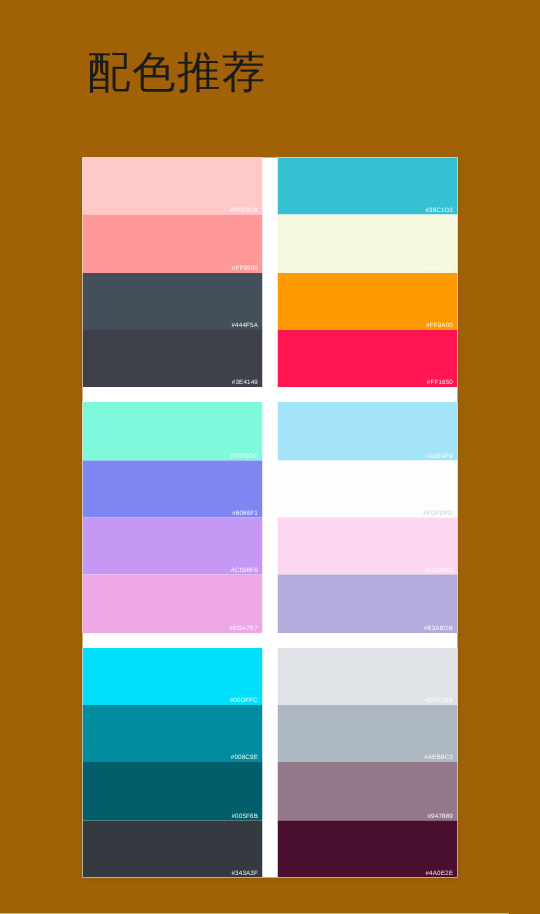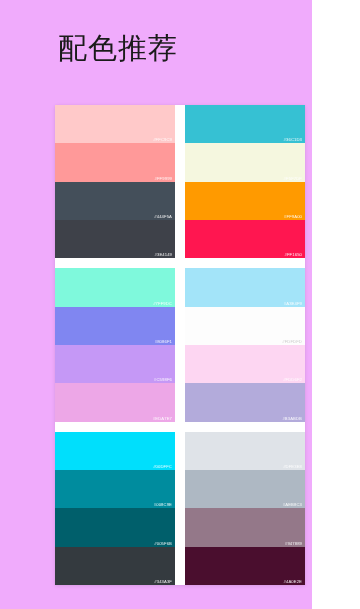--- a/index.html
+++ b/index.html
@@ -8,23 +8,23 @@
   }
   body {
     width: 360px;
     height: 609px;
     background: #ffffff;
     font-family: "Liberation Sans", sans-serif;
     overflow: hidden;
   }
   .page {
     position: relative;
-    width: 312px;
+    width: 360px;
     height: 609px;
-    background: #f0abfc;
+    background: #a16207;
     box-sizing: border-box;
   }
   .page-title {
     position: absolute;
     left: 58px;
     top: 28px;
     font-size: 29px;
     line-height: 40px;
     font-weight: 400;
     color: #1b1b1b;

